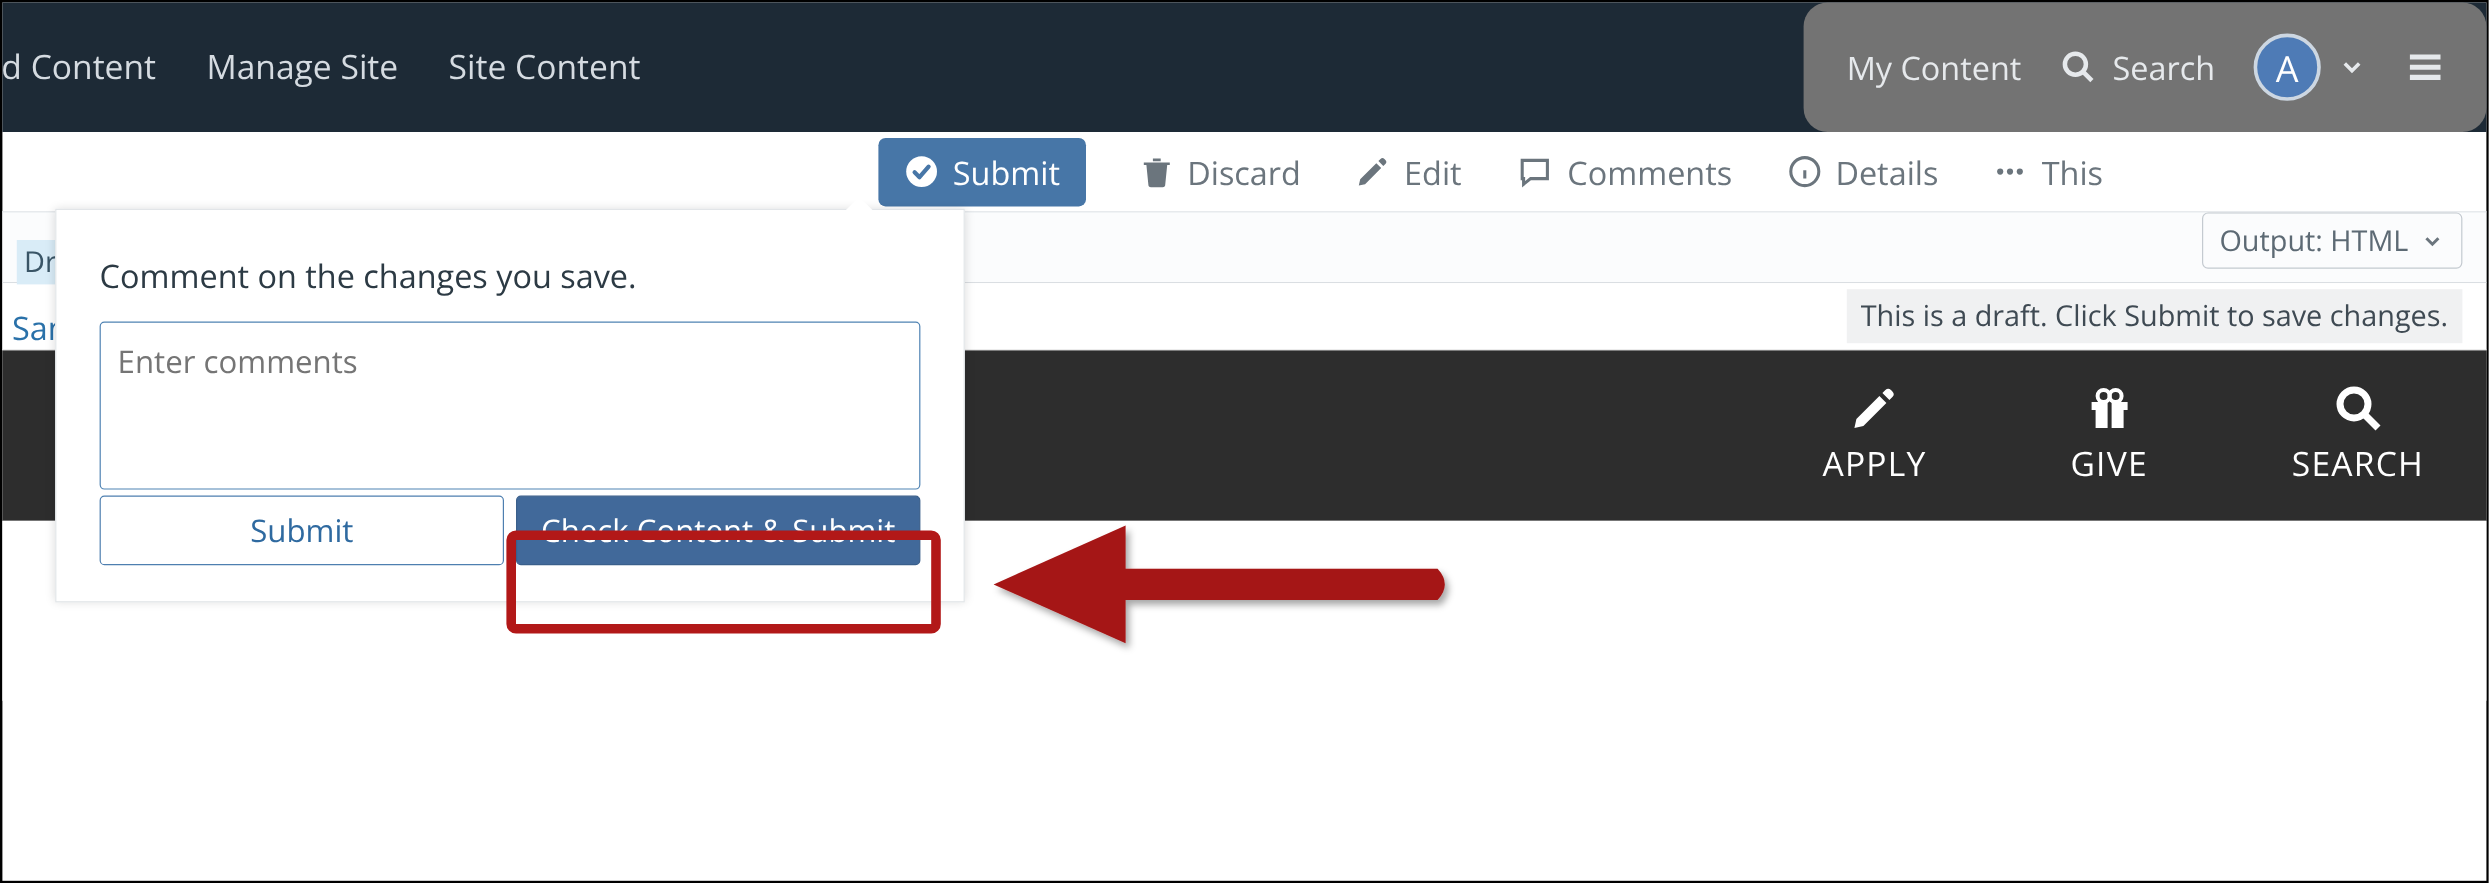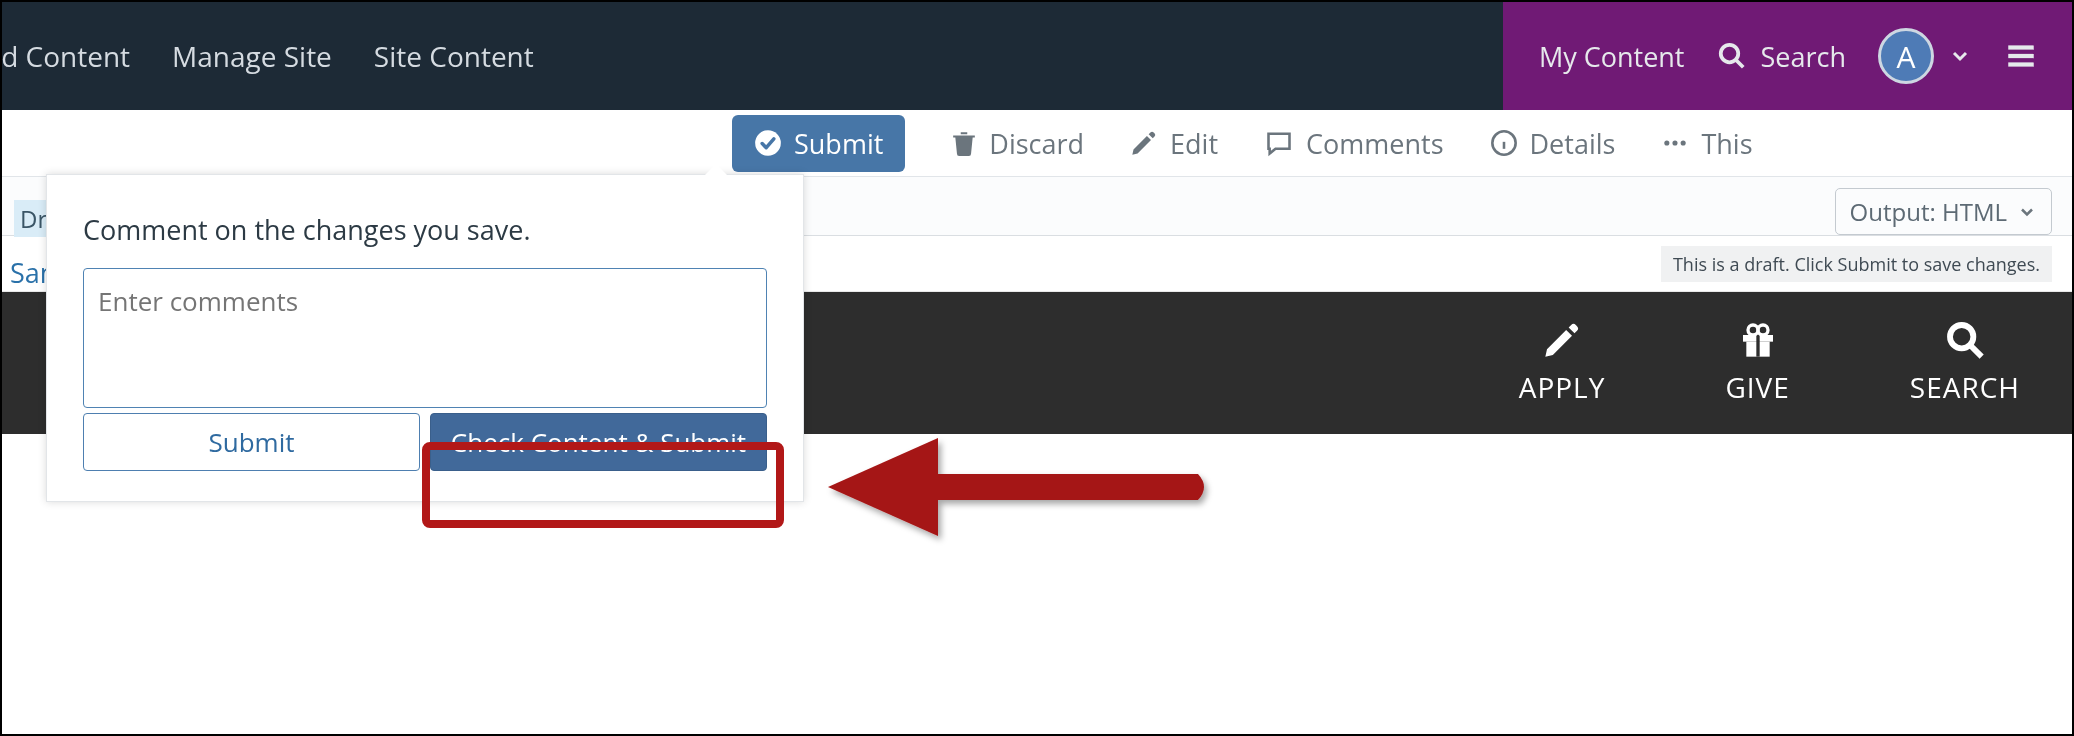--- a/index.html
+++ b/index.html
@@ -4,39 +4,39 @@
 <style>
   * { box-sizing: border-box; margin: 0; padding: 0; font-family: "Segoe UI", "Open Sans", Arial, sans-serif; }
   html, body { width: 2074px; height: 736px; overflow: hidden; background: #fff; }
   .frame { border: 2px solid #000; width: 100%; height: 100%; position: relative; }
 
   
   .topnav { background: #1d2a36; height: 108px; display: flex; align-items: center; color: #e6e9ec; }
   .topnav-left { display: flex; gap: 42px; padding-left: 0; font-size: 28px; color:#d5dbe1; }
   .topnav-left .nav-item { padding: 36px 0px; cursor: pointer; }
   .topnav-left .first{ margin-left:-18px;}
-  .topnav-right { margin-left: auto; display: flex; align-items: center; gap: 32px; padding-right: 34px; font-size: 27px; background:#701a75; height:100%; padding-left:36px;}
+  .topnav-right { margin-left: auto; display: flex; align-items: center; gap: 32px; padding-right: 34px; font-size: 27px; background:#737373; height:100%; padding-left:36px;border-radius:20px;}
   .avatar { width:56px; height:56px; border-radius:50%; background:#4e7bb6; border:3px solid #cdd7e2; display:flex; align-items:center; justify-content:center; color:#fff; font-size:30px; }
   .chev, .ham { color:#e6e9ec; }
   .search-wrap{display:flex;align-items:center;gap:14px;cursor:pointer;}
 
   
   .actionbar { height: 66px; display: flex; align-items: center; gap: 46px; padding: 0 24px; font-size: 27px; color:#5d6a74;}
   .actionbar-spacer{ flex: 0 0 660px;}
   .btn-submit{ background:#4776a7; color:#fff; border-radius:6px; padding:10px 22px; display:flex; align-items:center; gap:12px; position:relative;}
   .btn-submit svg{fill:#fff}
   .act{display:flex;align-items:center;gap:12px;cursor:pointer;color:#6b757d;}
 
   
-  .strip { height: 60px; border-top:1px solid #e1e5e9; border-bottom:1px solid #dadee2; background:#fbfcfd; display:flex; align-items:flex-end; justify-content:flex-end; padding:0 20px;}
+  .strip { height: 60px; border-top:1px solid #e1e5e9; border-bottom:1px solid #dadee2; background:#fbfcfd; display:flex; align-items:flex-start; justify-content:flex-end; padding:0 20px;}
   .draft-tag{background:#d9ecf7;color:#3a5566;font-size:24px;position:absolute;left:12px;top:198px;padding:2px 2px 2px 6px;}
   .breadcrumb{position:absolute;left:2px;top:246px;color:#2a71a9;font-size:27px;padding:6px;}
   .output-drop{border:1px solid #c4cad0;border-radius:5px;padding:6px 14px;font-size:24px;color:#5d6a74;display:flex;align-items:center;gap:10px;cursor:pointer;}
   .notice-row{height:56px;display:flex;align-items:center;justify-content:flex-end;padding:0 20px;background:#fff;border-bottom:1px solid #e8e8e8;}
-  .notice{background:#f0f1f2;color:#3f4a53;font-size:18px;padding:6px 12px;margin-left:11px;}
+  .notice{background:#f0f1f2;color:#3f4a53;font-size:24px;padding:6px 12px;margin-left:11px;}
 
   
   .banner{background:#2d2d2d;height:142px;display:flex;justify-content:flex-end;align-items:center;gap:120px;padding-right:52px;color:#fff;}
   .bitem{display:flex;flex-direction:column;align-items:center;gap:8px;font-size:28px;letter-spacing:1px;cursor:pointer;justify-content:space-between;}
 
   
   .popover{position:absolute;left:44px;top:172px;width:758px;background:#fff;box-shadow:0 0 8px rgba(0,0,0,.15);border:1px solid #e2e5e8;z-index:10;padding:36px 36px 30px 36px;}
   .popover-caret{position:absolute;left:700px;top:162px;width:0;height:0;border-left:14px solid transparent;border-right:14px solid transparent;border-bottom:14px solid #fff;z-index:11;}
   .pop-label{font-size:27px;color:#2c3a44;margin-bottom:20px;}
   .pop-textarea{width:100%;height:140px;border:1.5px solid #4f83b3;border-radius:4px;font-size:26px;color:#15803d;padding:14px;resize:none;outline:none;font-family:inherit;}

